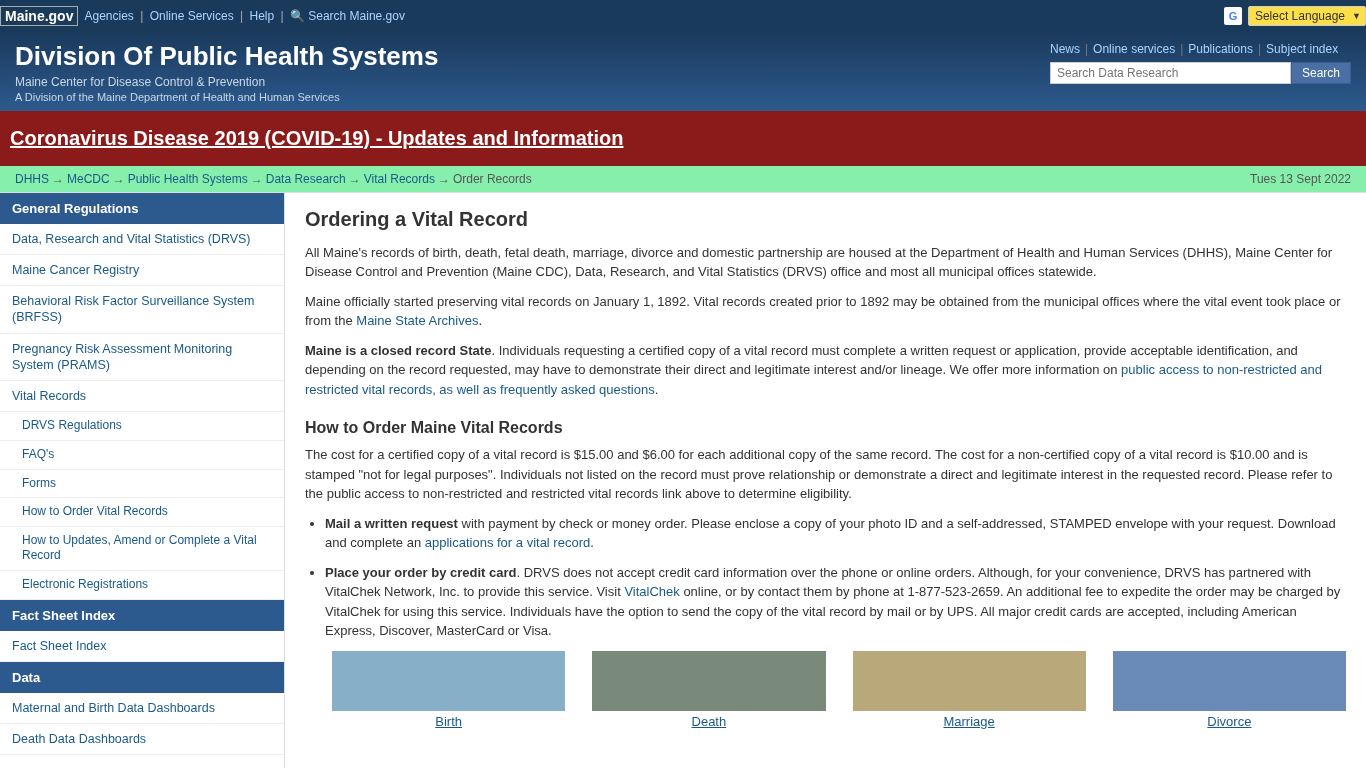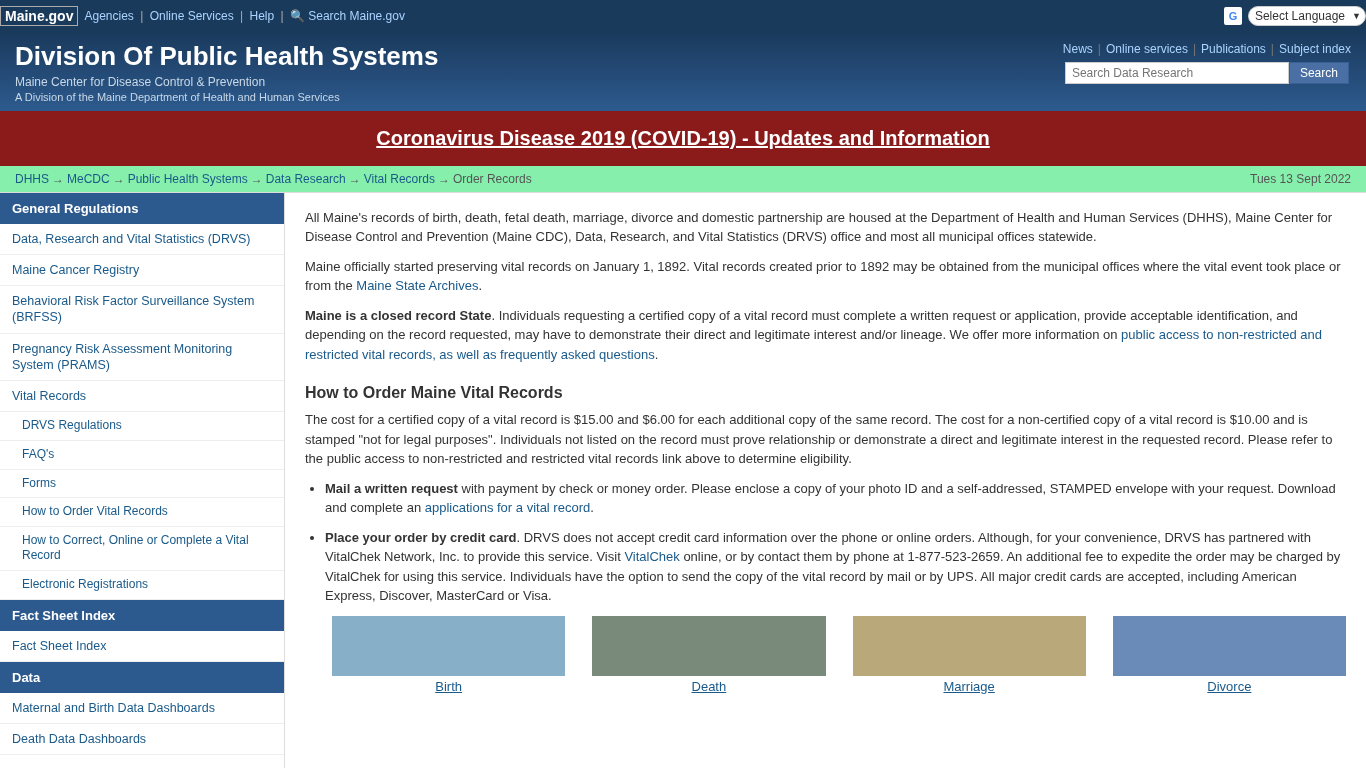--- a/index.html
+++ b/index.html
@@ -15,23 +15,23 @@
       height: 32px;
     }
     #top-bar-left { display: flex; align-items: center; gap: 6px; }
     #maine-gov-logo { color: #fff; font-weight: bold; font-size: 14px; background: #1a3a5c; border: 1px solid #aaa; padding: 1px 4px; }
     #top-bar-links { color: #cce; font-size: 12px; }
     #top-bar-links a { color: #aad4ff; text-decoration: none; }
     #top-bar-links span { color: #aaa; margin: 0 3px; }
     #top-bar-right { display: flex; align-items: center; gap: 6px; }
     #google-icon { width: 18px; height: 18px; display: inline-flex; align-items: center; justify-content: center; background: #fff; border-radius: 2px; font-size: 11px; font-weight: bold; color: #4285F4; }
     #select-language-btn {
-      background: #ffffff;
+      background: #fde047;
       border: 1px solid #ccc;
-      border-radius: 10px;
+      border-radius: 2px;
       padding: 2px 20px 2px 6px;
       font-size: 12px;
       color: #333;
       cursor: pointer;
       position: relative;
       display: flex; align-items: center; gap: 4px;
     }
     #select-language-btn::after { content: "▼"; font-size: 9px; position: absolute; right: 4px; }
 
     
@@ -39,45 +39,44 @@
       background: linear-gradient(180deg, #1a3a5c 0%, #2d5a8e 100%);
       padding: 10px 15px 8px 15px;
       display: flex;
       align-items: flex-start;
       justify-content: space-between;
     }
     #header-left {}
     #site-title { color: #fff; font-size: 26px; font-weight: bold; line-height: 1.1; }
     #site-subtitle1 { color: #c8d8e8; font-size: 12px; margin-top: 4px; }
     #site-subtitle2 { color: #c8d8e8; font-size: 11px; margin-top: 2px; }
-    #header-right { display: flex; flex-direction: column; align-items: center; gap: 6px; }
+    #header-right { display: flex; flex-direction: column; align-items: flex-start; gap: 6px; }
     #header-nav { color: #ccc; font-size: 12px; display: flex; gap: 5px; align-items: center; }
     #header-nav a { color: #aad4ff; text-decoration: none; }
     #header-nav span { color: #777; }
     #search-bar { display: flex; }
     #search-input {
       border: 1px solid #ccc;
       padding: 3px 6px;
       font-size: 12px;
-      width: 224px;
+      width: 241px;
       color: #999;
     }
     #search-button {
       background: #4a6fa5;
       color: #fff;
       border: 1px solid #3a5f95;
       padding: 3px 10px;
       font-size: 12px;
       cursor: pointer;
     }
 
     
     #covid-banner {
       background: #8b1a1a;
-      text-align: center;
       padding: 16px 10px;
     }
     #covid-banner a { color: #fff; font-size: 20px; font-weight: bold; text-decoration: underline; }
 
     
     #breadcrumb-bar {
       display: flex;
       justify-content: space-between;
       align-items: center;
       padding: 6px 15px;
@@ -212,32 +211,33 @@
     <div class="sidebar-section-header">General Regulations</div>
     <div class="sidebar-item">Data, Research and Vital Statistics (DRVS)</div>
     <div class="sidebar-item">Maine Cancer Registry</div>
     <div class="sidebar-item">Behavioral Risk Factor Surveillance System (BRFSS)</div>
     <div class="sidebar-item">Pregnancy Risk Assessment Monitoring System (PRAMS)</div>
     <div class="sidebar-item">Vital Records</div>
     <div class="sidebar-sub-item">DRVS Regulations</div>
     <div class="sidebar-sub-item">FAQ's</div>
     <div class="sidebar-sub-item">Forms</div>
     <div class="sidebar-sub-item">How to Order Vital Records</div>
-    <div class="sidebar-sub-item">How to Correct, Online or Complete a Vital Record</div>
+    <div class="sidebar-sub-item">How to Updates, Amend or Complete a Vital Record</div>
     <div class="sidebar-sub-item">Electronic Registrations</div>
 
     <div class="sidebar-section-header">Fact Sheet Index</div>
     <div class="sidebar-item">Fact Sheet Index</div>
 
     <div class="sidebar-section-header">Data</div>
     <div class="sidebar-item">Maternal and Birth Data Dashboards</div>
     <div class="sidebar-item">Death Data Dashboards</div>
   </div>
 
   <div id="content">
+    <h1 id="page-title">Ordering a Vital Record</h1>
 
     <p>All Maine's records of birth, death, fetal death, marriage, divorce and domestic partnership are housed at the Department of Health and Human Services (DHHS), Maine Center for Disease Control and Prevention (Maine CDC), Data, Research, and Vital Statistics (DRVS) office and most all municipal offices statewide.</p>
 
     <p>
       Maine officially started preserving vital records on January 1, 1892. Vital records created prior to 1892 may be obtained from the municipal offices where the vital event took place or from the <a>Maine State Archives</a>.
     </p>
 
     <p>
       <strong>Maine is a closed record State</strong>. Individuals requesting a certified copy of a vital record must complete a written request or application, provide acceptable identification, and depending on the record requested, may have to demonstrate their direct and legitimate interest and/or lineage. We offer more information on <a>public access to non-restricted and restricted vital records, as well as frequently asked questions</a>.
     </p>

